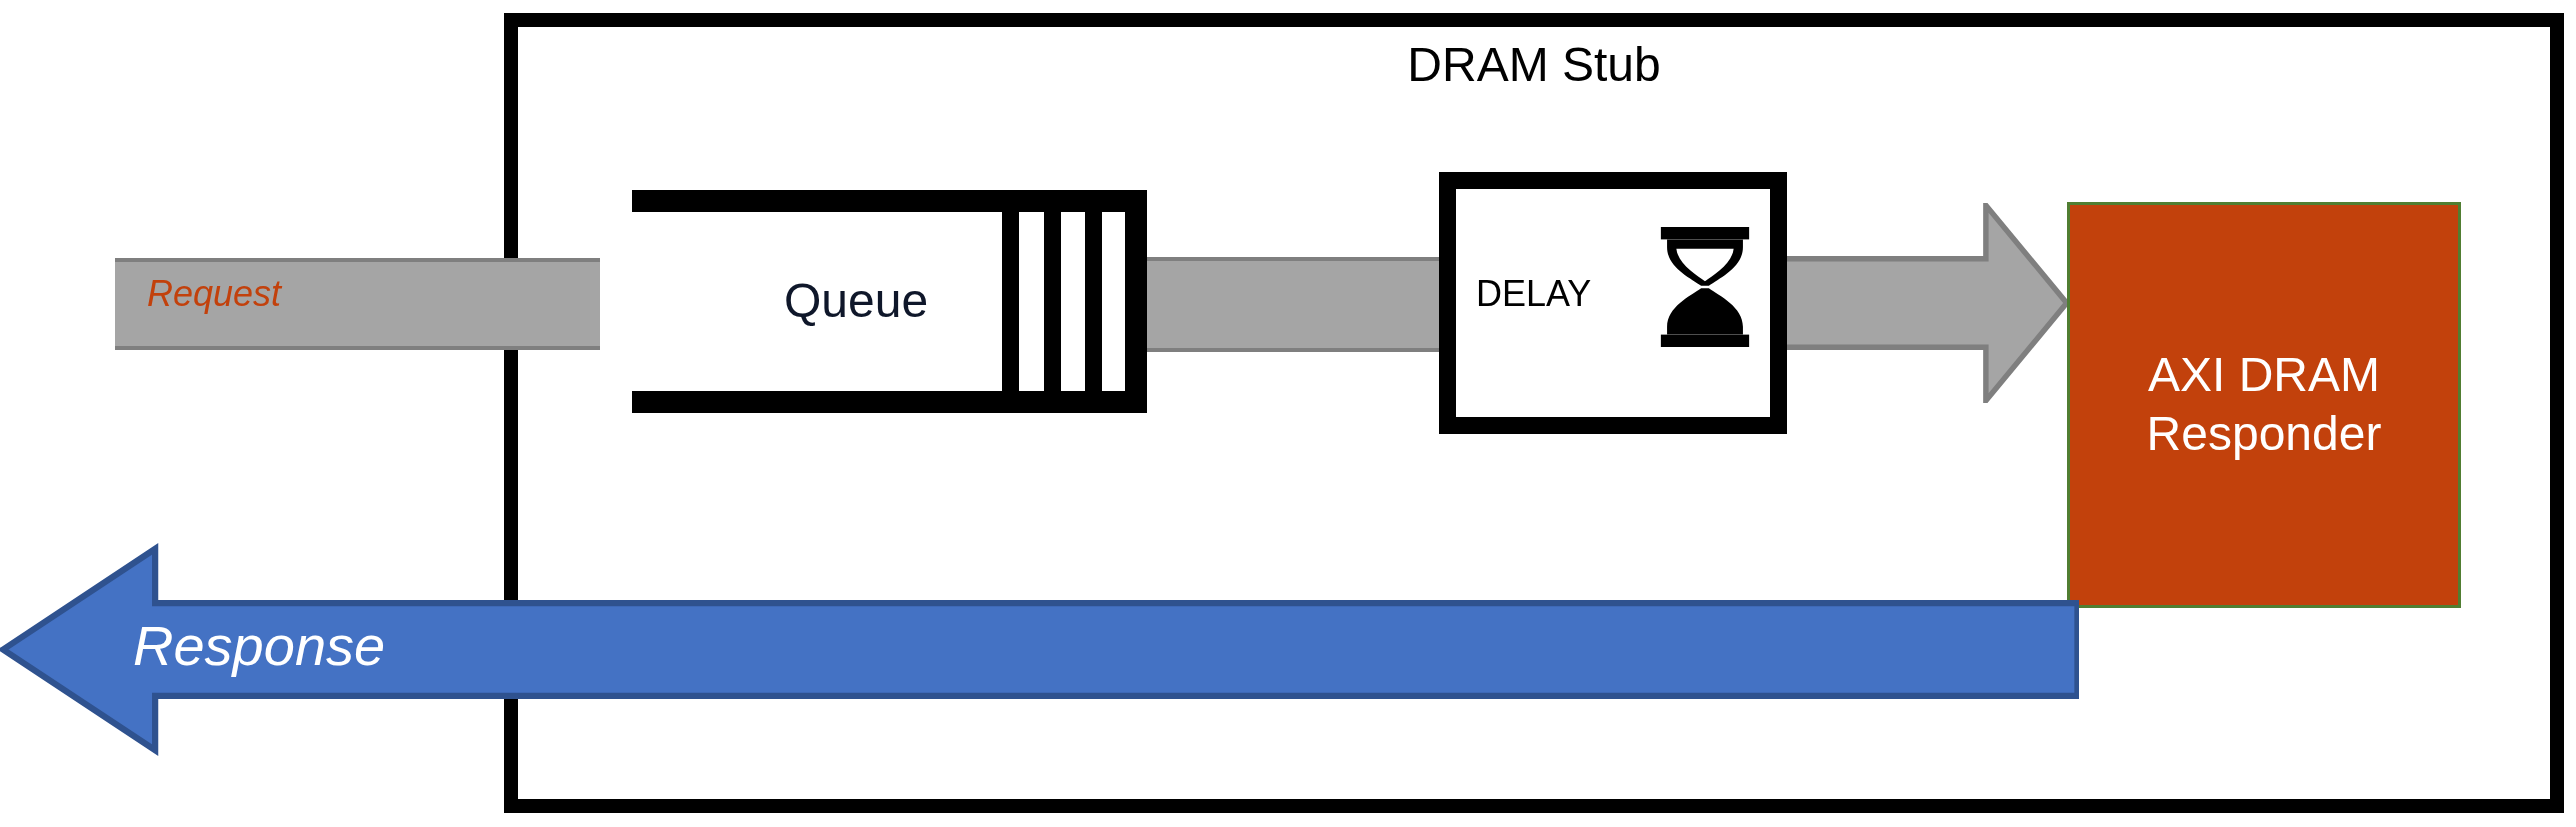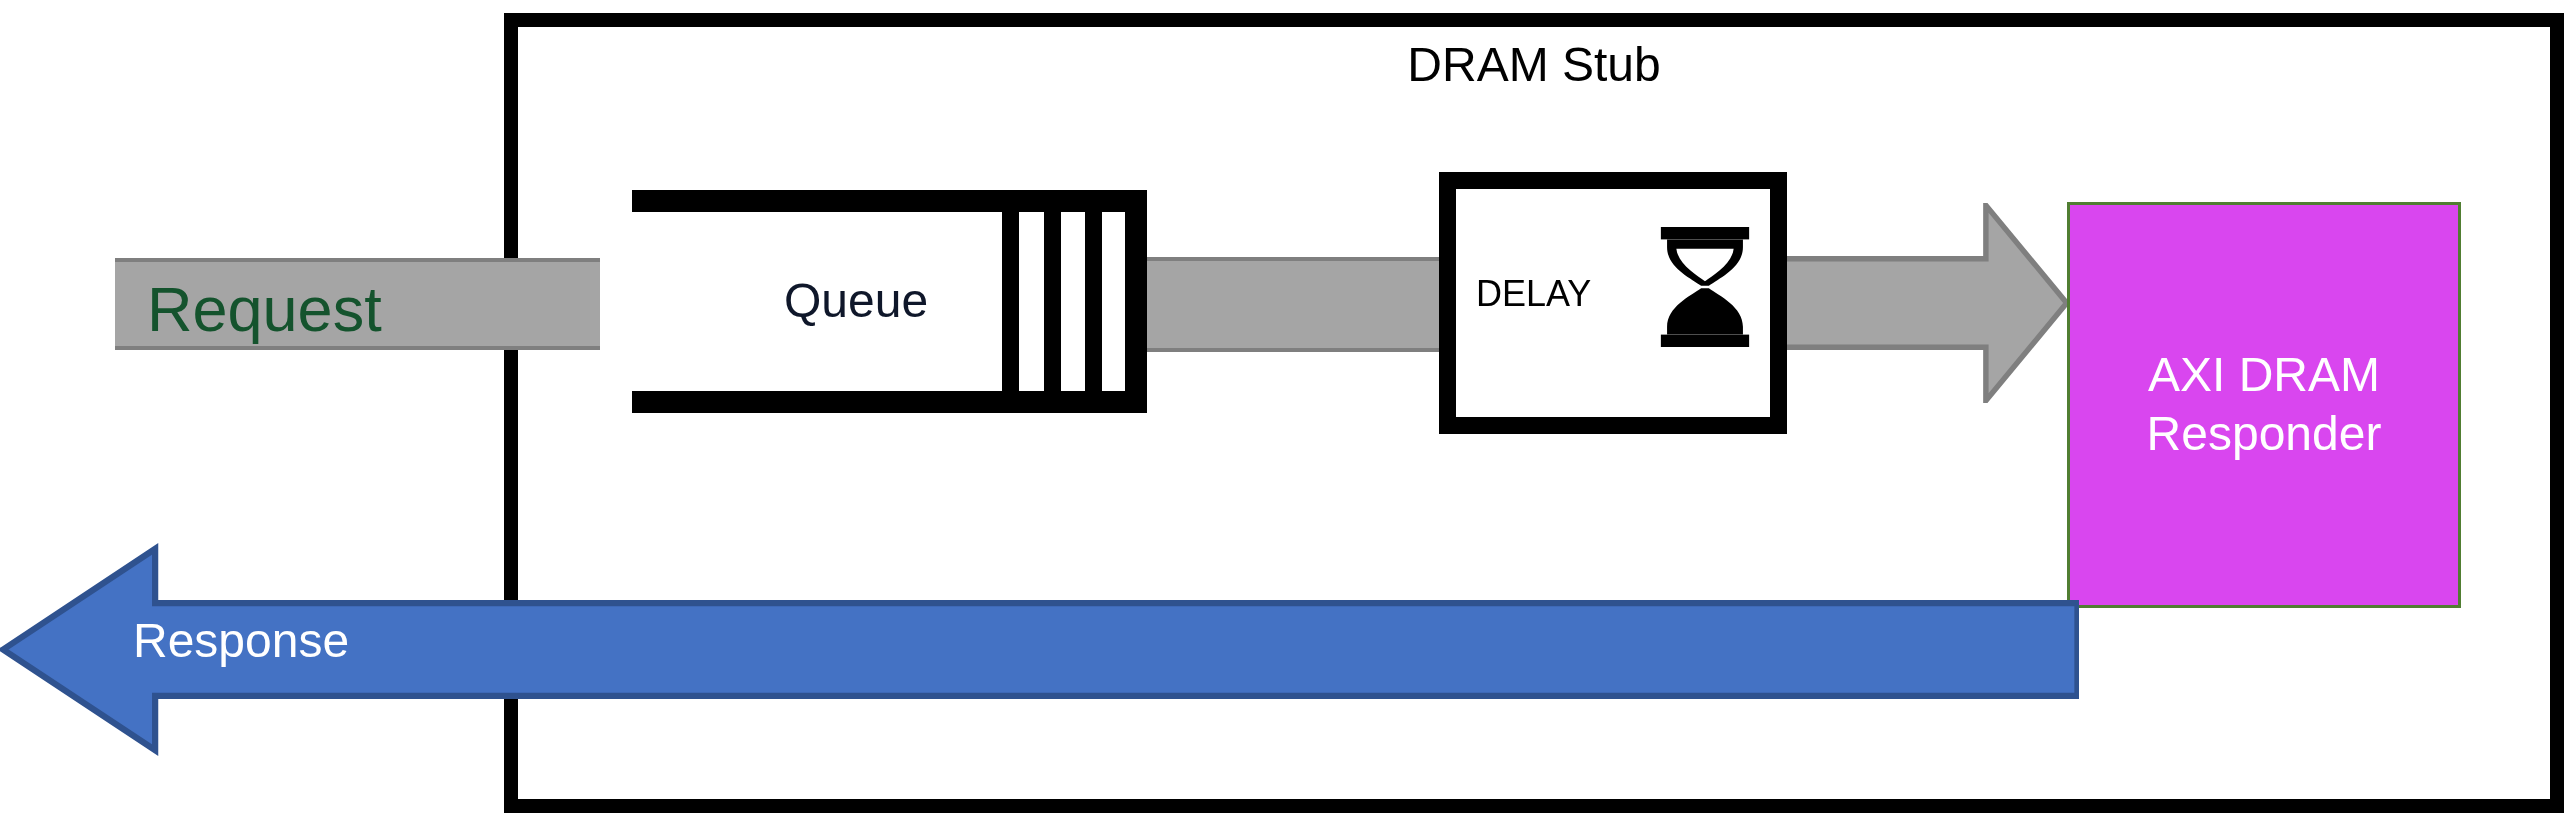--- a/index.html
+++ b/index.html
@@ -53,24 +53,25 @@
     background: #A5A5A5;
     border-top: 4.7px solid #7F7F7F;
     border-bottom: 4.7px solid #7F7F7F;
     box-sizing: border-box;
     z-index: 5;
   }
   #request-label {
     position: absolute;
     left: 147px;
     top: 273px;
-    font-size: 63px;
-    color: #14532d;
-    z-index: 6;
-    white-space: nowrap;
+    font-size: 36px;
+    color: #c2410c;
+    z-index: 6;
+    white-space: nowrap;
+    font-style: italic;
   }
 
   
   #queue-box {
     position: absolute;
     left: 632px;
     top: 190px;
     width: 515px;
     height: 223px;
     box-sizing: border-box;
@@ -157,21 +158,21 @@
     z-index: 3;
   }
 
   
   #responder-box {
     position: absolute;
     left: 2067px;
     top: 202px;
     width: 394px;
     height: 406px;
-    background: #d946ef;
+    background: #c2410c;
     border: 3.9px solid #507E32;
     box-sizing: border-box;
     z-index: 4;
     display: flex;
     align-items: center;
     justify-content: center;
   }
   #responder-label {
     font-size: 48px;
     color: #ffffff;
@@ -186,24 +187,25 @@
     left: 0px;
     top: 538px;
     width: 2079px;
     height: 223px;
     z-index: 5;
   }
   #response-label {
     position: absolute;
     left: 133px;
     top: 613px;
-    font-size: 48px;
+    font-size: 56px;
     color: #ffffff;
     z-index: 6;
     white-space: nowrap;
+    font-style: italic;
   }
 </style>
 </head>
 <body>
 
 <div id="canvas">
 
   <div id="stub-frame"></div>
   <div id="stub-title">DRAM Stub</div>
 

